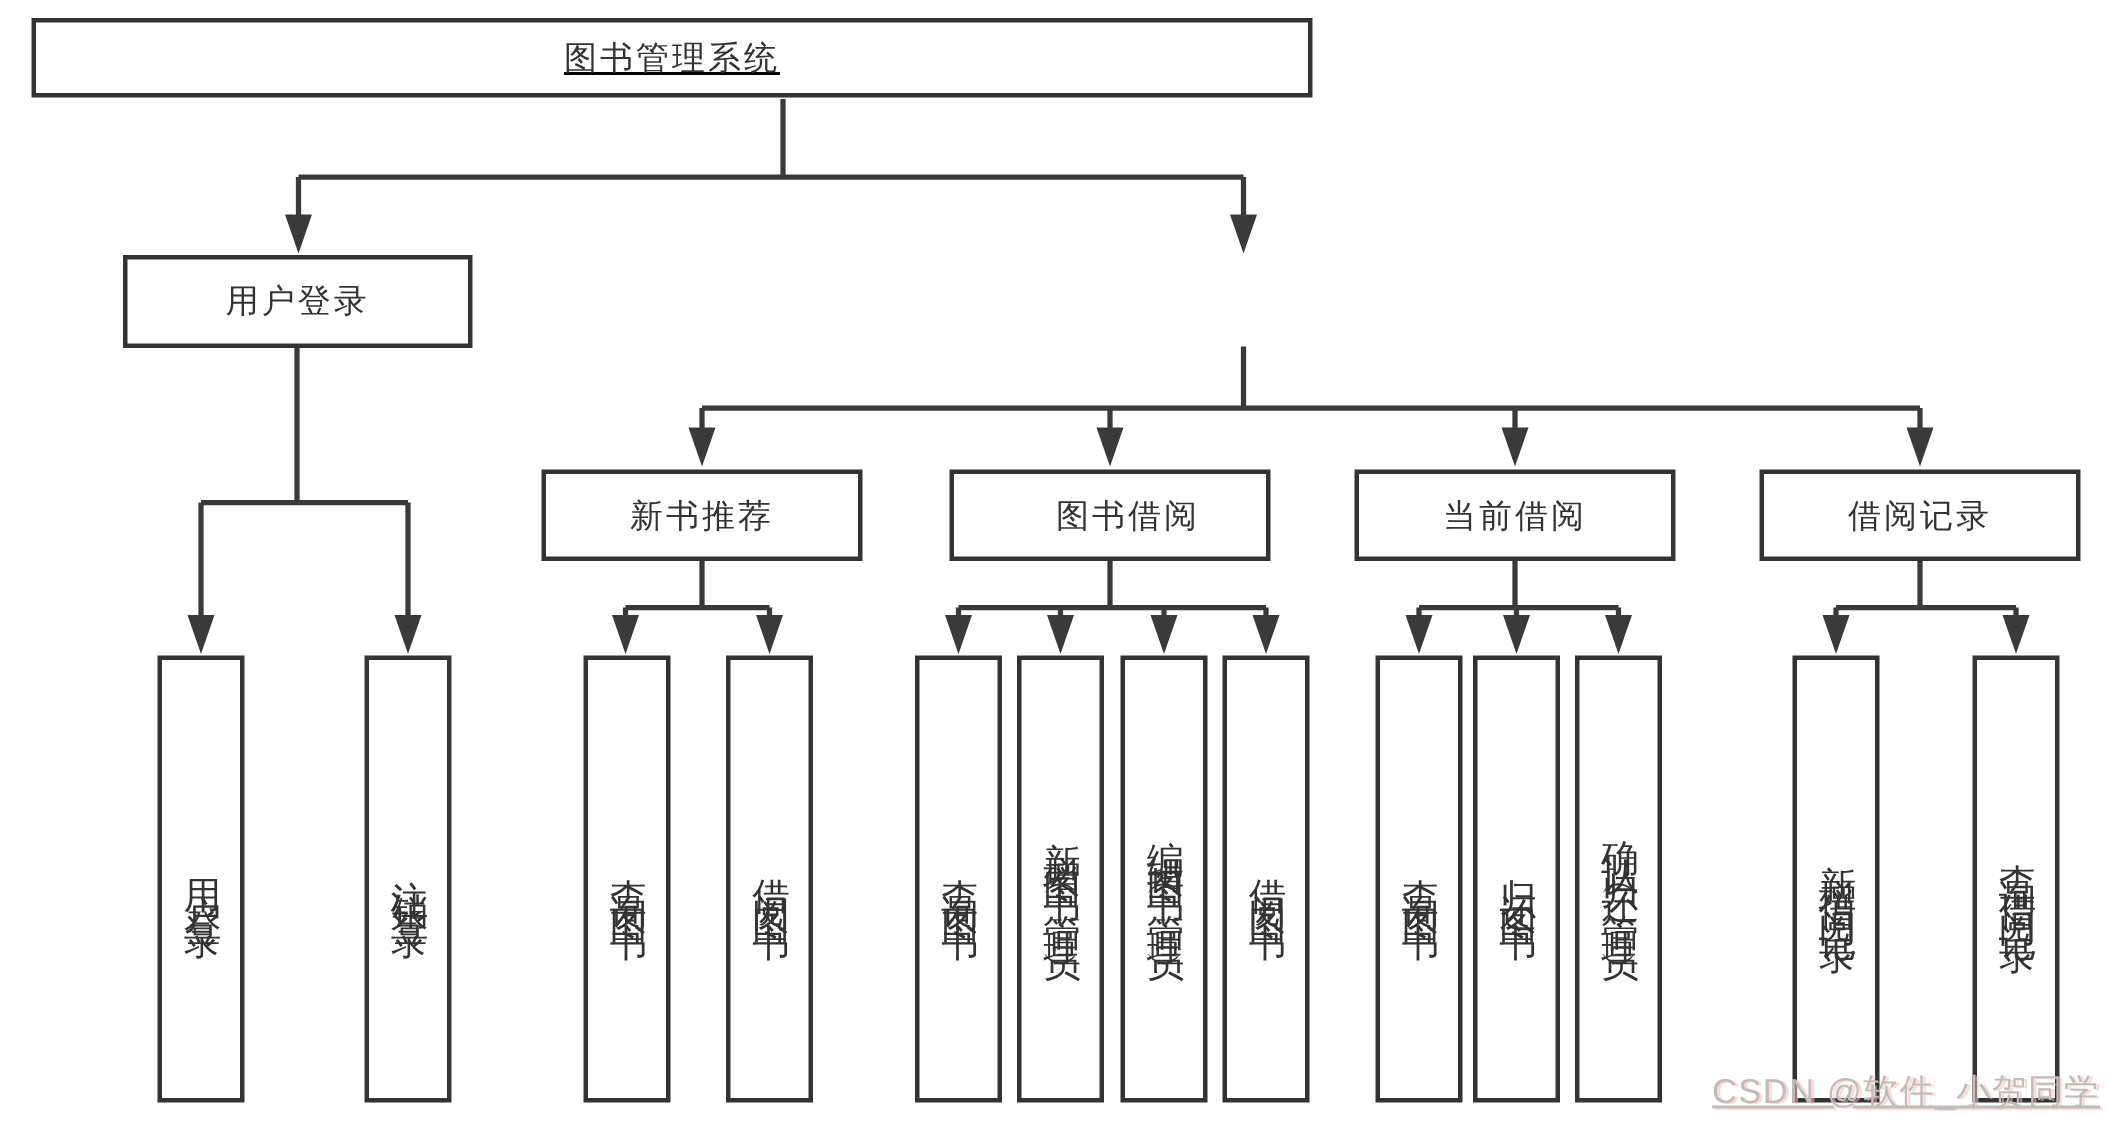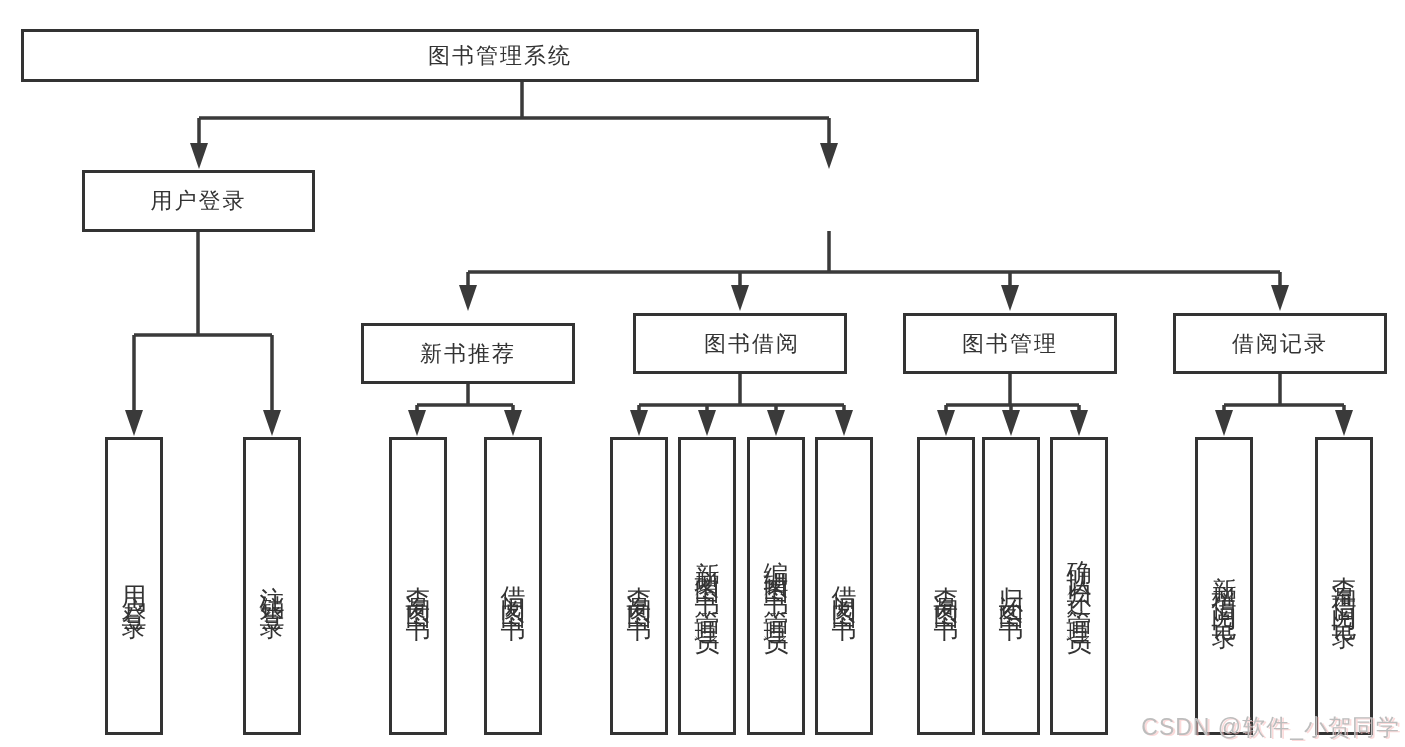--- a/index.html
+++ b/index.html
@@ -44,20 +44,21 @@
   }
   #watermark {
     position: absolute;
     right: 5px;
     bottom: 4px;
     font-size: 23px;
     color: #bdbdbd;
     letter-spacing: 1px;
     text-shadow: 2px 1px 0 rgba(248, 187, 187, 0.55);
     pointer-events: none;
+    text-decoration: underline;
   }
 </style>
 </head>
 <body>
 
 <div id="canvas">
 
   <svg id="wires" width="1405" height="747" viewBox="0 0 1405 747">
     <g stroke="#3a3a3a" stroke-width="3.5" fill="none">
 
@@ -91,36 +92,36 @@
       <polygon points="767,410 785,410 776,436"></polygon>
       <polygon points="835,410 853,410 844,436"></polygon>
       <polygon points="937,410 955,410 946,436"></polygon>
       <polygon points="1002,410 1020,410 1011,436"></polygon>
       <polygon points="1070,410 1088,410 1079,436"></polygon>
       <polygon points="1215,410 1233,410 1224,436"></polygon>
       <polygon points="1335,410 1353,410 1344,436"></polygon>
     </g>
   </svg>
 
-  <div class="node h" style="left:21px; top:29px; width:958px; height:53px;">
+  <div class="node h" style="left:21px; top:12px; width:854px; height:53px;text-decoration:underline;">
     <span>图书管理系统</span>
   </div>
 
   <div class="node h" style="left:82px; top:170px; width:233px; height:62px;">
     <span>用户登录</span>
   </div>
 
-  <div class="node h" style="left:361px; top:323px; width:214px; height:61px;">
+  <div class="node h" style="left:361px; top:313px; width:214px; height:61px;">
     <span>新书推荐</span>
   </div>
   <div class="node h" style="left:633px; top:313px; width:214px; height:61px;padding-left:24px;">
     <span>图书借阅</span>
   </div>
   <div class="node h" style="left:903px; top:313px; width:214px; height:61px;">
-    <span>图书管理</span>
+    <span>当前借阅</span>
   </div>
   <div class="node h" style="left:1173px; top:313px; width:214px; height:61px;">
     <span>借阅记录</span>
   </div>
 
   <div class="node v" style="left:105px; top:437px; width:58px; height:298px;">
     <span>用户登录</span>
   </div>
   <div class="node v" style="left:243px; top:437px; width:58px; height:298px;">
     <span>注销登录</span>

